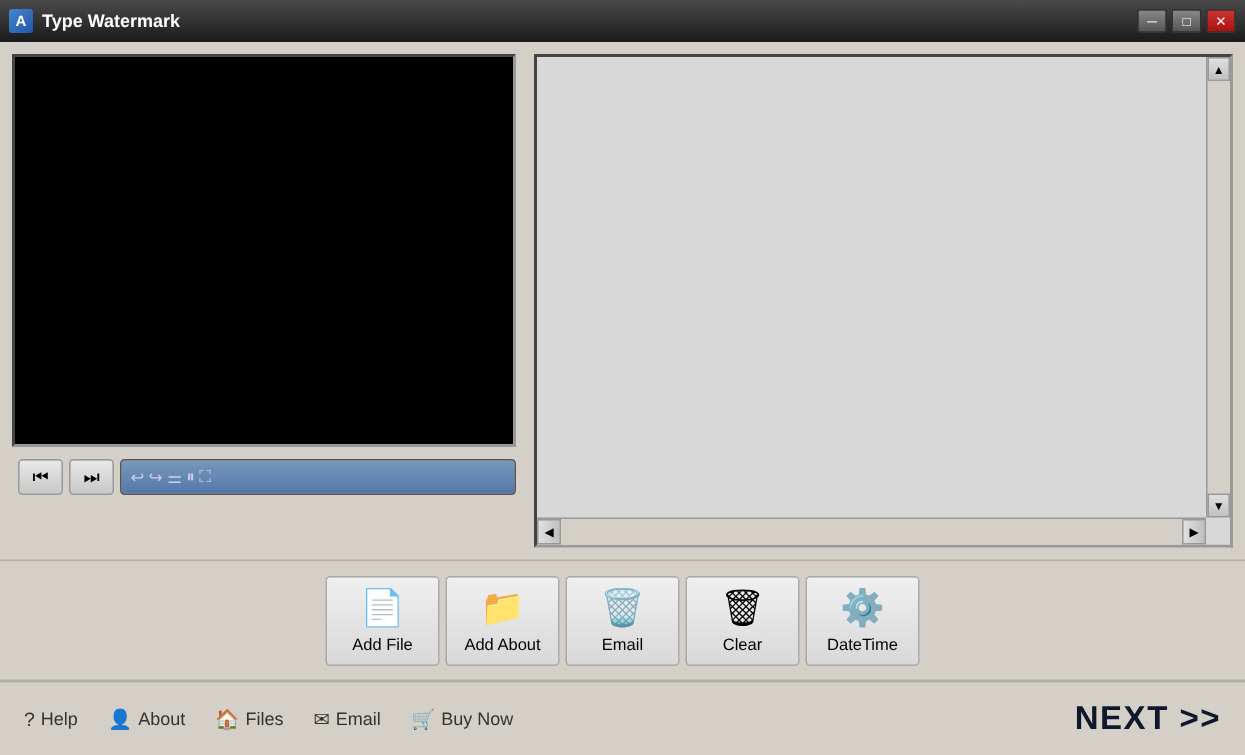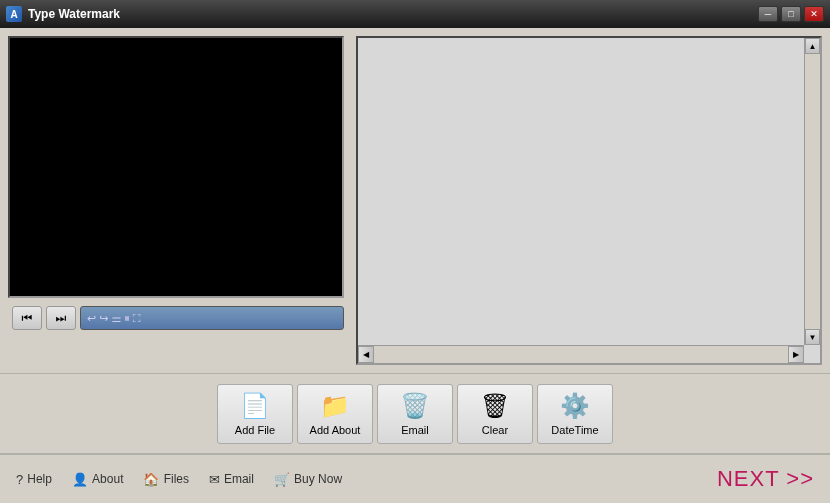--- a/index.html
+++ b/index.html
@@ -253,22 +253,22 @@
       color: #333;
       font-size: 12px;
       cursor: pointer;
       text-decoration: none;
     }
     .link-icon { font-size: 13px; }
     #next-btn {
       background: transparent;
       border: none;
       font-size: 22px;
-      font-weight: normal;
-      color: #be185d;
+      font-weight: bold;
+      color: #0f172a;
       cursor: pointer;
       font-family: Arial, sans-serif;
       letter-spacing: 1px;
     }
   </style>
 </head>
 <body>
 
 <div id="titlebar">
   <div id="titlebar-left">

